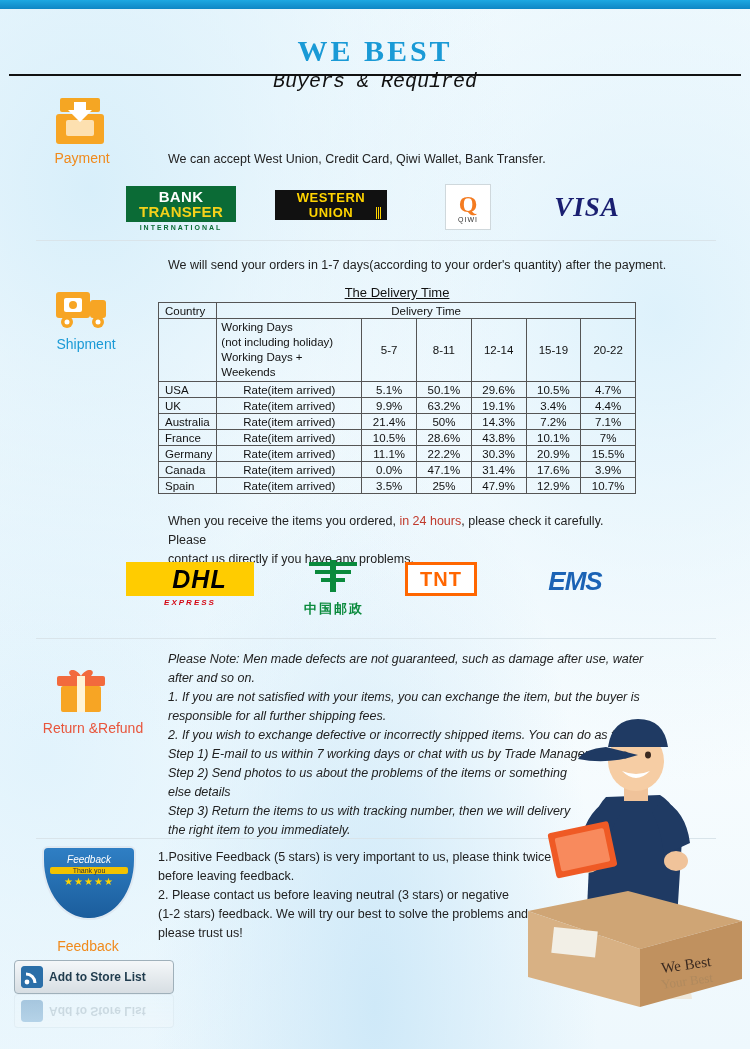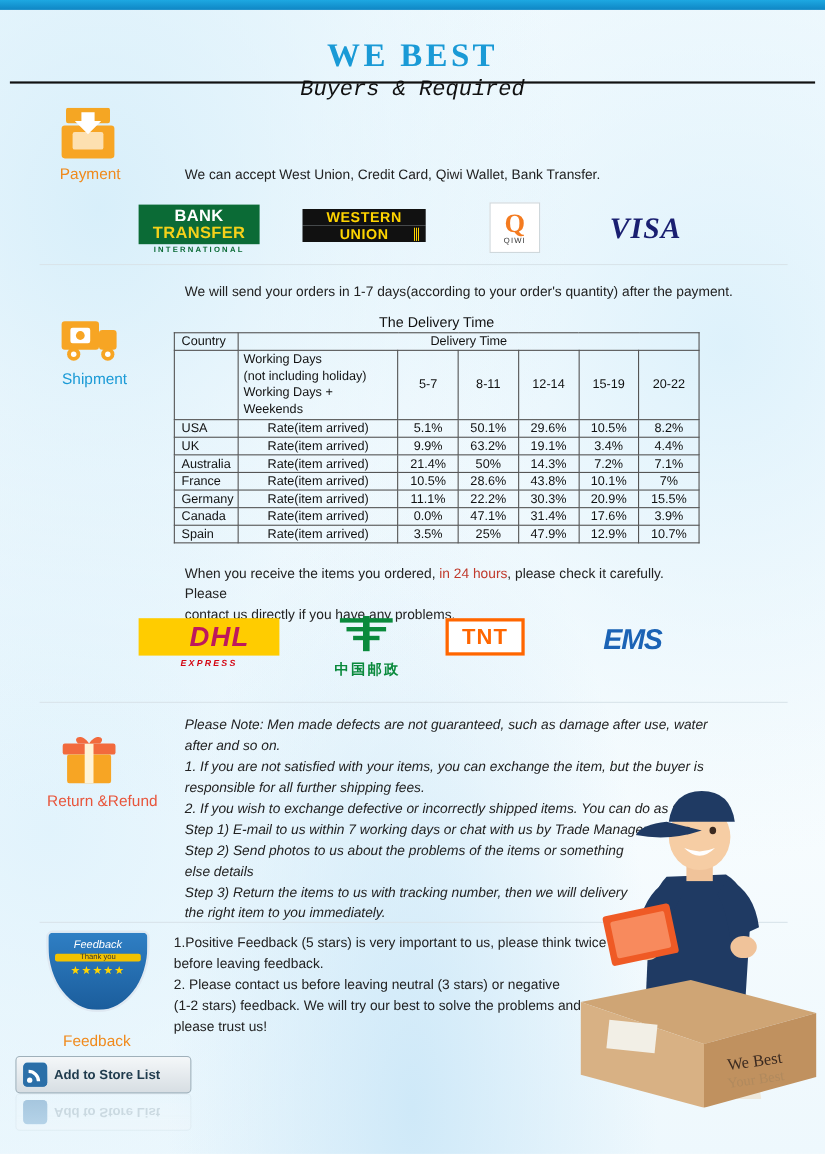--- a/index.html
+++ b/index.html
@@ -88,27 +88,27 @@
   #delivery-table {
     position:absolute; left:158px; top:302px; width:478px;
     border-collapse:collapse; font-size:11.5px; color:#111;
   }
   #delivery-table td, #delivery-table th {
     border:1px solid #555; padding:1px 4px; font-weight:normal; text-align:center;
     height:16px;
   }
   #delivery-table td.country { width:58px; text-align:left; padding-left:6px;}
   #delivery-table td.rate { width:145px; }
-  .tbl-title { position:absolute; left:158px; top:285px; width:478px; text-align:center; font-size:13px; color:#111; }
+  .tbl-title { position:absolute; left:158px; top:285px; width:478px; text-align:center; font-size:13px; color:#111;text-decoration:underline; }
   .wd-cell { text-align:left !important; padding-left:4px !important; line-height:15px; }
 
   
   .dhl { position:absolute; left:126px; top:562px; width:128px; height:34px;
     background:#ffcc00; display:flex; align-items:center; justify-content:center;}
-  .dhl span { color:#be185d; font-style:italic; font-weight:bold; font-size:25px; letter-spacing:1px;margin-left:19px;}
+  .dhl span { color:#000000; font-style:italic; font-weight:bold; font-size:25px; letter-spacing:1px;margin-left:19px;}
   .dhl-sub { position:absolute; left:126px; top:598px; width:128px; text-align:center; color:#d40511;
     font-size:8px; font-style:italic; font-weight:bold; letter-spacing:2px;}
   .cp { position:absolute; left:296px; top:556px; width:76px; height:40px; display:flex; align-items:center; justify-content:center;}
   .cp-t { position:absolute; left:286px; top:600px; width:96px; text-align:center; color:#0a8a3c; font-size:13px; font-weight:bold; letter-spacing:2px;}
   .tnt { position:absolute; left:405px; top:562px; width:72px; height:34px; background:#fff; border:3px solid #ff6600;
     display:flex; align-items:center; justify-content:center;}
   .tnt span { color:#ff6600; font-weight:bold; font-size:20px; letter-spacing:1px;}
   .ems { position:absolute; left:520px; top:566px; width:110px; height:30px; display:flex; align-items:center;flex-direction:column;}
   .ems span { color:#1b63b5; font-style:italic; font-weight:bold; font-size:26px; letter-spacing:-1px;}
   .ems-bar { width:16px; height:16px; margin-right:2px;
@@ -237,21 +237,21 @@
           <td>15-19</td>
           <td>20-22</td>
         </tr>
         <tr>
           <td class="country">USA</td>
           <td class="rate">Rate(item arrived)</td>
           <td>5.1%</td>
           <td>50.1%</td>
           <td>29.6%</td>
           <td>10.5%</td>
-          <td>8.2%</td>
+          <td>4.7%</td>
         </tr>
         <tr>
           <td class="country">UK</td>
           <td class="rate">Rate(item arrived)</td>
           <td>9.9%</td>
           <td>63.2%</td>
           <td>19.1%</td>
           <td>3.4%</td>
           <td>4.4%</td>
         </tr>

